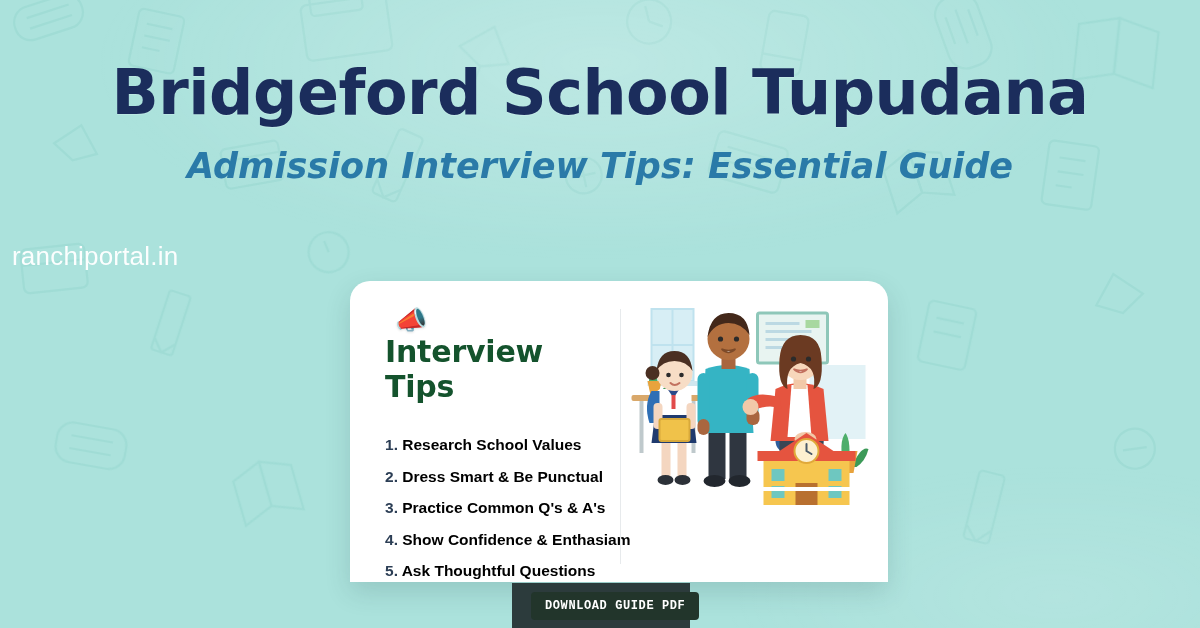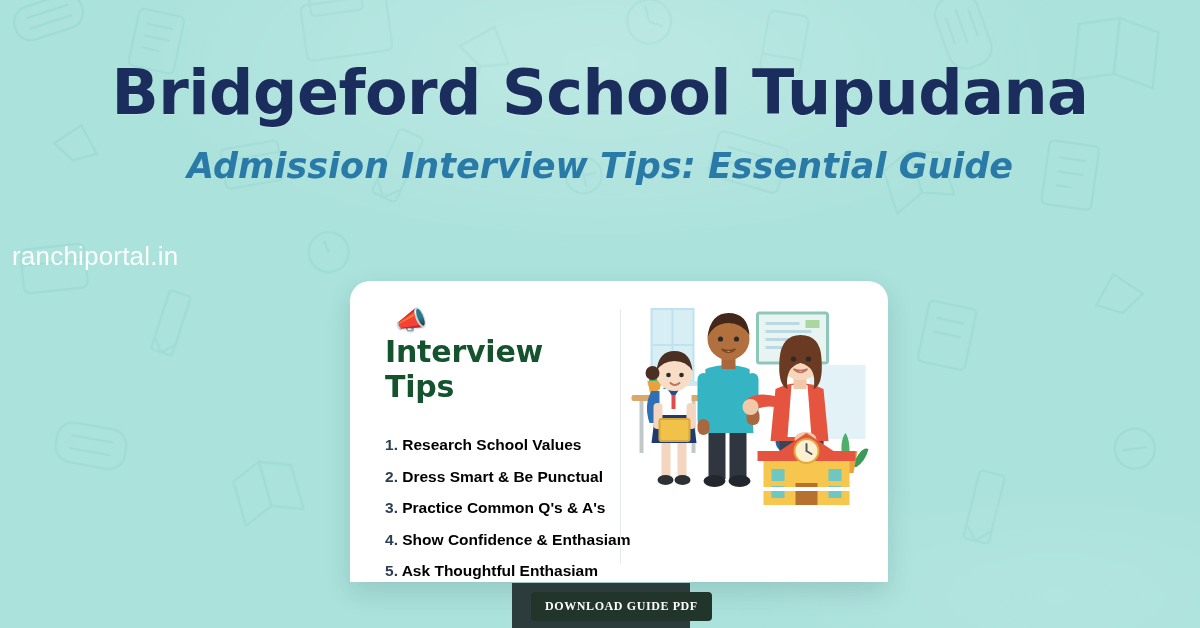--- a/index.html
+++ b/index.html
@@ -167,21 +167,21 @@
     top: 9px;
     padding: 7px 14px;
     background: #22352b;
     color: #ffffff;
     font-size: 12px;
     font-weight: 700;
     letter-spacing: 0.6px;
     border: none;
     border-radius: 4px;
     cursor: pointer;
-    font-family: Liberation Serif, serif;
+    font-family: Liberation Mono, monospace;
     white-space: nowrap;
   }
 
   
   #interview-illustration { position: absolute; left: 0; top: 10px; width: 100%; height: 270px; }
 </style>
 </head>
 <body>
 
 <div id="poster">
@@ -317,21 +317,21 @@
       <div id="tips-head">
         <span id="megaphone-icon">📣</span>
         <h3 id="tips-title">Interview Tips</h3>
       </div>
 
       <ul id="tips-list">
         <li>Research School Values</li>
         <li>Dress Smart &amp; Be Punctual</li>
         <li>Practice Common Q's &amp; A's</li>
         <li>Show Confidence &amp; Enthasiam</li>
-        <li>Ask Thoughtful Enthasiam</li>
+        <li>Ask Thoughtful Questions</li>
       </ul>
     </div>
 
     <div id="card-divider"></div>
 
     <div id="art-pane">
       <svg id="interview-illustration" viewBox="0 0 250 270" xmlns="http://www.w3.org/2000/svg">
 
         <rect x="0" y="0" width="250" height="196" fill="#ffffff"></rect>
 

